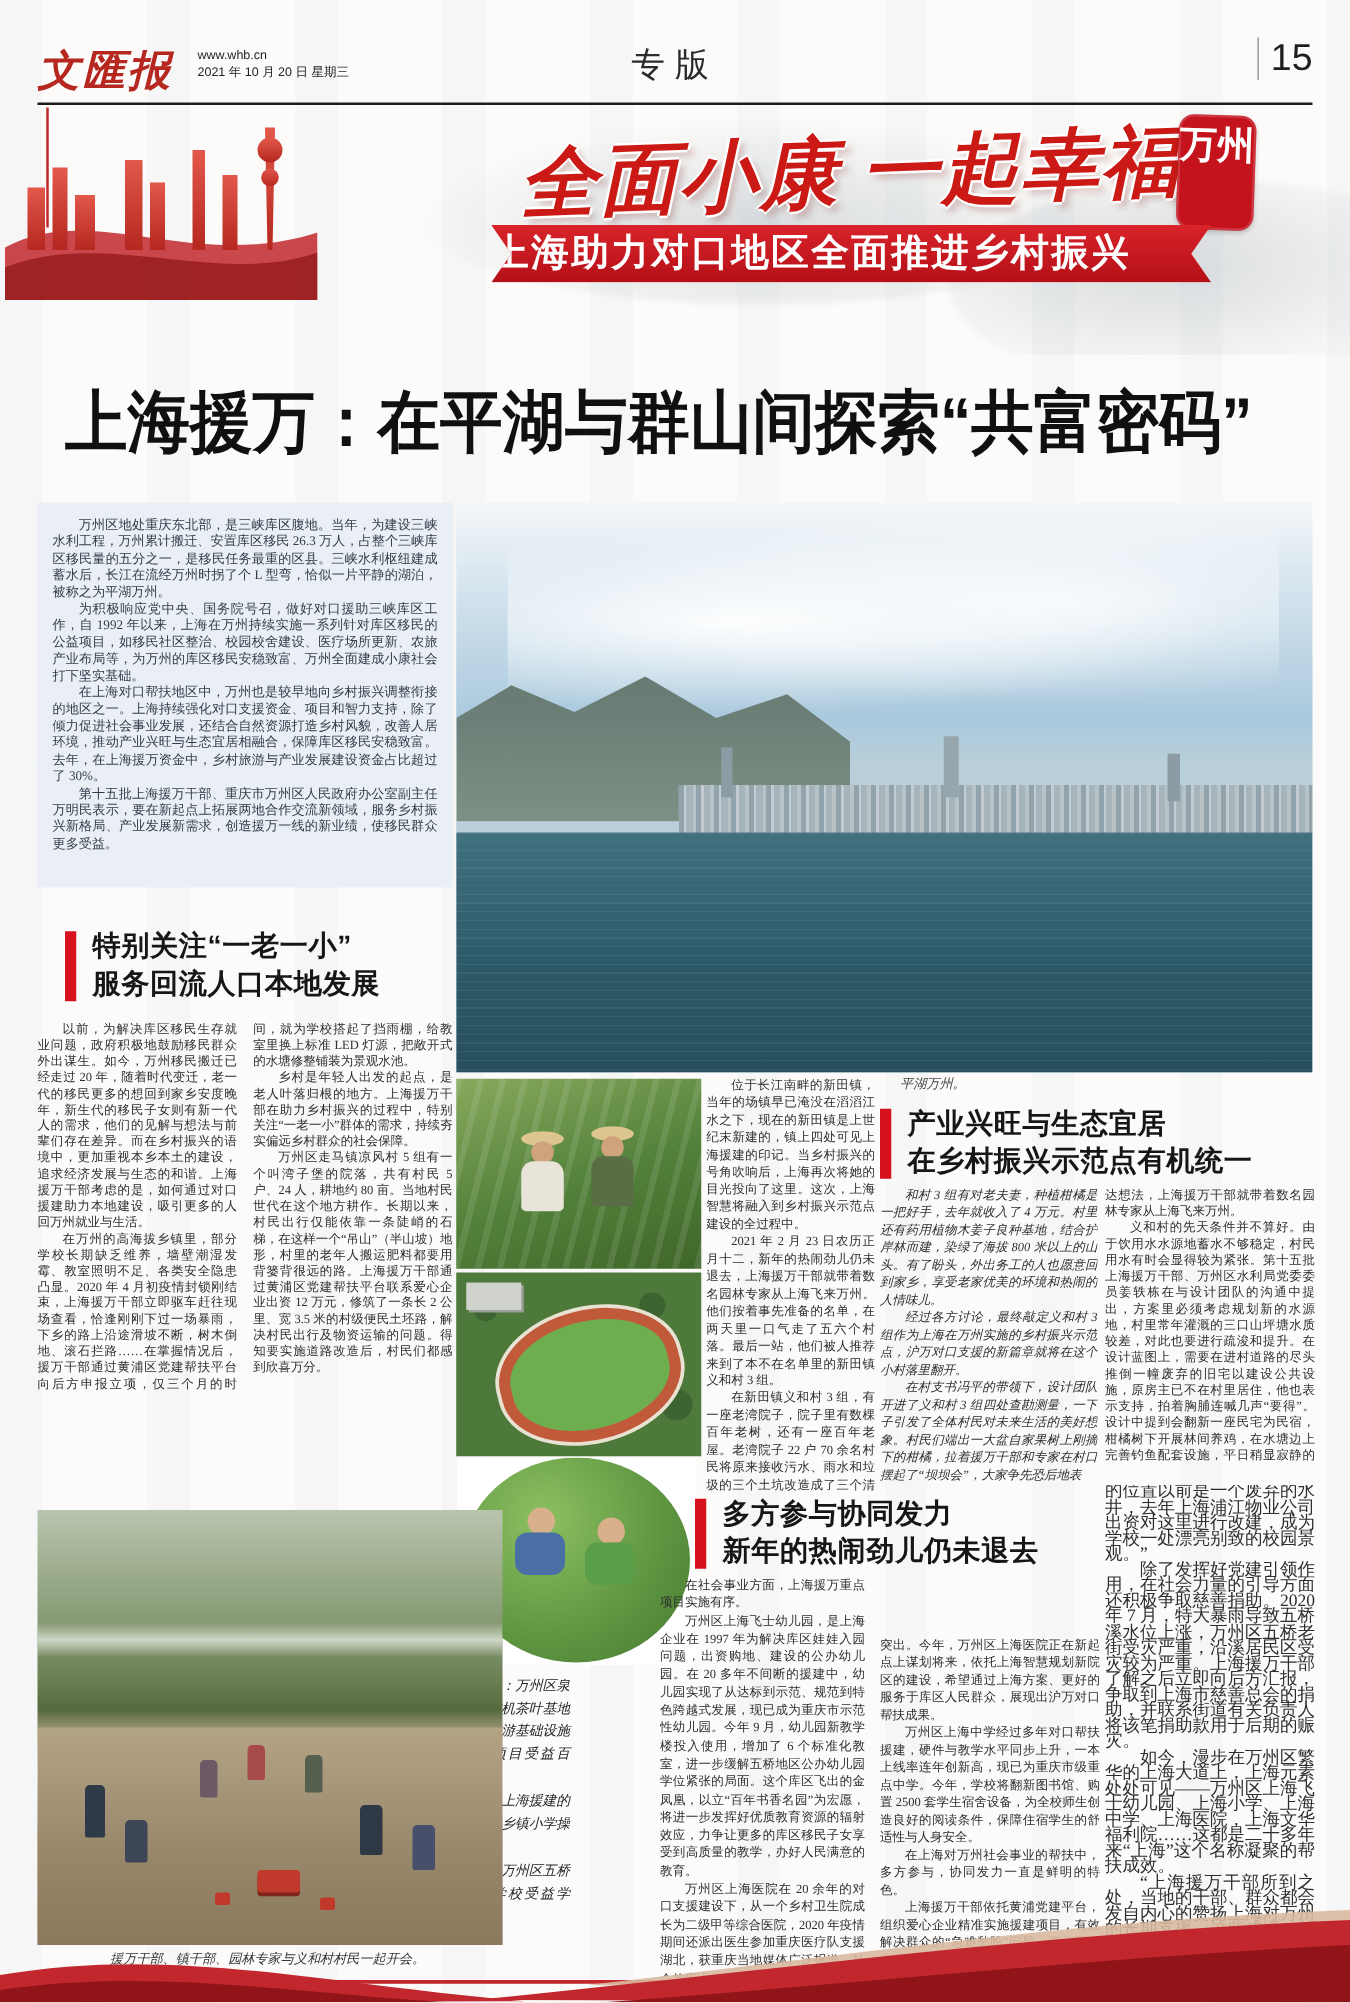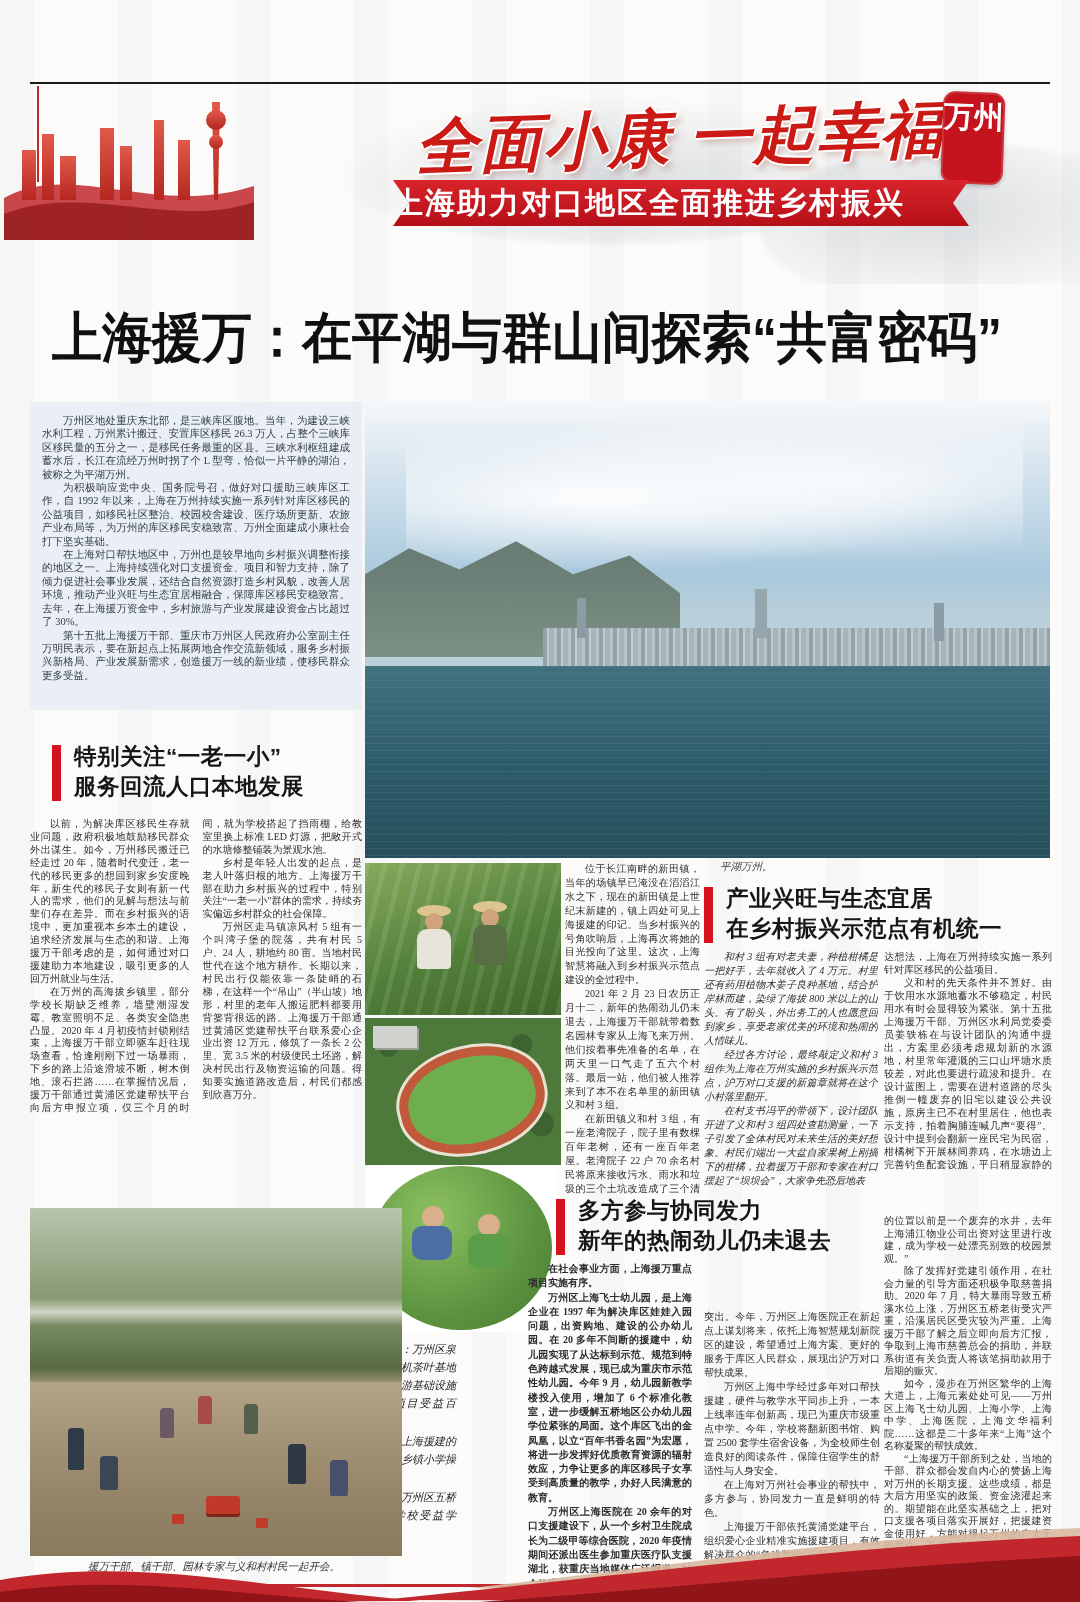--- a/index.html
+++ b/index.html
@@ -104,38 +104,47 @@
   .sec-head .bar{position:absolute;left:0;top:3px;width:9px;height:56px;background:#d5121e;}
   .sec-head .t{margin-left:22px;font-weight:800;font-size:22.5px;line-height:30px;color:#161616;letter-spacing:.5px;}
   
   .col{position:absolute;overflow:hidden;text-align:justify;color:#2d2d2d;}
   .col p{margin:0;text-indent:2em;}
   .c-sec1{left:30px;top:818px;width:332px;height:388px;column-count:2;column-gap:13px;
         font-size:10px;line-height:12.9px;}
   .c-s2a{left:565px;top:862px;width:135px;height:334px;font-size:10px;line-height:13.9px;}
   .c-s2b{left:704px;top:950px;width:174px;height:244px;font-size:10px;line-height:14px;font-style:italic;}
   .c-s2c{left:884px;top:950px;width:168px;height:220px;font-size:10px;line-height:13px;}
-  .c-s3a{left:528px;top:1262px;width:164px;height:320px;font-size:10px;line-height:14.3px;font-weight:bold;}
+  .c-s3a{left:528px;top:1262px;width:164px;height:320px;font-size:10px;line-height:14.3px;}
   .c-s3b{left:704px;top:1262px;width:176px;height:320px;font-size:10px;line-height:14px;margin-top:48px;}
-  .c-s3c{left:884px;top:1215px;width:168px;height:372px;font-size:10px;line-height:12.5px;}
+  .c-s3c{left:884px;top:1188px;width:168px;height:372px;font-size:14px;line-height:12.5px;}
   
   .cap-block{position:absolute;left:368px;top:1340px;width:88px;font-size:11px;line-height:18px;
         color:#222;font-style:italic;text-align:justify;}
   .cap-block p{margin:0 0 2px;}
   .cap-bottom{position:absolute;left:88px;top:1560px;font-size:10.5px;color:#333;font-style:italic;}
   
   .foot-rule{position:absolute;left:42px;top:1584px;width:910px;height:2.5px;background:#c1272d;}
   .foot-dot{position:absolute;left:944px;top:1578px;width:14px;height:14px;border-radius:50%;background:#c1272d;}
   .foot-svg{position:absolute;left:0;top:1522px;width:1080px;height:80px;}
 </style>
 </head>
 <body>
 
 <div id="page">
 
+  <div class="masthead">
+    <div class="logo">文匯报</div>
+    <div class="mast-meta">
+      <div>www.whb.cn</div>
+      <div>2021 年 10 月 20 日  星期三</div>
+    </div>
+    <div class="mast-section">专版</div>
+    <div class="mast-page">15</div>
+  </div>
   <div class="mast-rule"></div>
   <div class="red-tick"></div>
 
   <div class="banner">
     <div class="wash1"></div>
     <div class="wash2"></div>
     <svg class="skyline" viewBox="0 0 250 150">
       <defs>
           <linearGradient id="rg" x1="0" y1="0" x2="0" y2="1">
         <stop offset="0" stop-color="#e2584a"></stop>
@@ -234,21 +243,21 @@
       <div>产业兴旺与生态宜居</div>
       <div>在乡村振兴示范点有机统一</div>
     </div>
   </div>
   <div class="col c-s2b">
     <p>和村 3 组有对老夫妻，种植柑橘是一把好手，去年就收入了 4 万元。村里还有药用植物木姜子良种基地，结合护岸林而建，染绿了海拔 800 米以上的山头。有了盼头，外出务工的人也愿意回到家乡，享受老家优美的环境和热闹的人情味儿。</p>
     <p>经过各方讨论，最终敲定义和村 3 组作为上海在万州实施的乡村振兴示范点，沪万对口支援的新篇章就将在这个小村落里翻开。</p>
     <p>在村支书冯平的带领下，设计团队开进了义和村 3 组四处查勘测量，一下子引发了全体村民对未来生活的美好想象。村民们端出一大盆自家果树上刚摘下的柑橘，拉着援万干部和专家在村口摆起了“坝坝会”，大家争先恐后地表</p>
   </div>
   <div class="col c-s2c">
-    <p style="text-indent:0;">达想法，上海在万州持续实施一系列针对库区移民的公益项目。</p>
+    <p style="text-indent:0;">达想法，上海援万干部就带着数名园林专家从上海飞来万州。</p>
     <p>义和村的先天条件并不算好。由于饮用水水源地蓄水不够稳定，村民用水有时会显得较为紧张。第十五批上海援万干部、万州区水利局党委委员姜轶栋在与设计团队的沟通中提出，方案里必须考虑规划新的水源地，村里常年灌溉的三口山坪塘水质较差，对此也要进行疏浚和提升。在设计蓝图上，需要在进村道路的尽头推倒一幢废弃的旧宅以建设公共设施，原房主已不在村里居住，他也表示支持，拍着胸脯连喊几声“要得”。设计中提到会翻新一座民宅为民宿，柑橘树下开展林间养鸡，在水塘边上完善钓鱼配套设施，平日稍显寂静的小村落一下子为此激动不已。</p>
   </div>
 
   <div class="sec-head" style="left:556px;top:1196px;width:320px;">
     <div class="bar"></div>
     <div class="t">
       <div>多方参与协同发力</div>
       <div>新年的热闹劲儿仍未退去</div>
     </div>
   </div>

